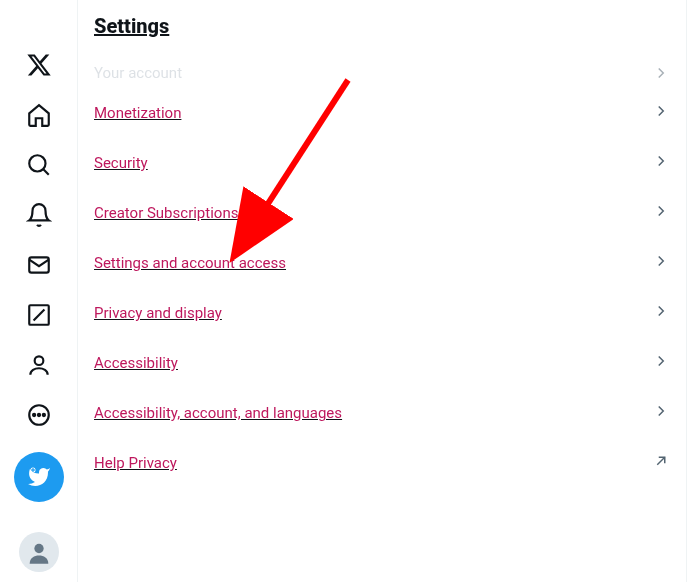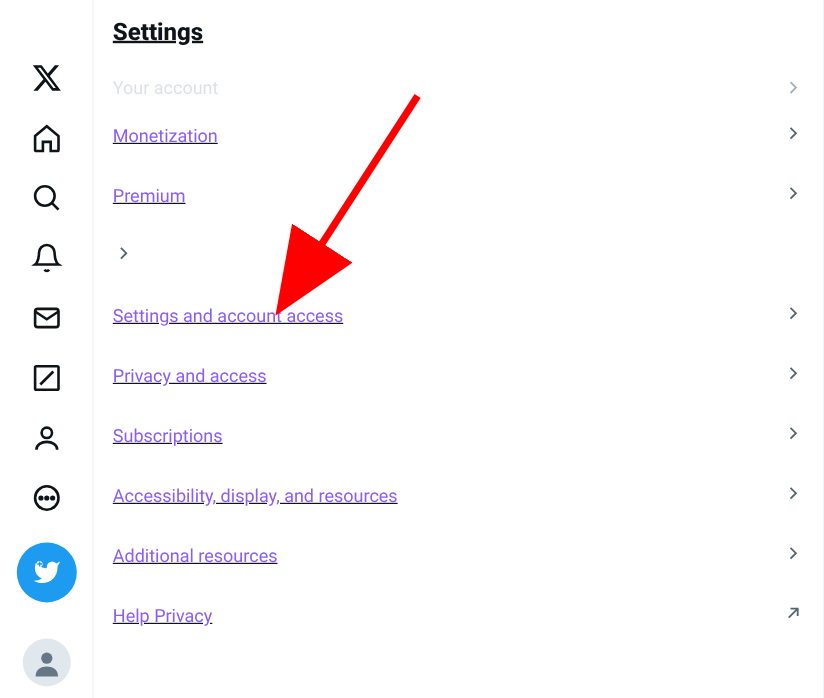--- a/index.html
+++ b/index.html
@@ -91,21 +91,21 @@
     .list {
       margin-top: 40px;
     }
     .row {
       display: flex;
       align-items: center;
       justify-content: space-between;
       padding: 14px 16px;
       cursor: pointer;
       font-size: 15px;
-      color: #8b5cf6;
+      color: #be185d;
     }
     .chevron svg { width: 18px; height: 18px; stroke: #536471; fill: none; stroke-width: 2; }
     .annotation-arrow {
       position: absolute;
       top: 75px;
       left: 140px;
       pointer-events: none;
       z-index: 100;
     }
   </style>
@@ -192,56 +192,51 @@
     </div>
 
     <div class="list">
       <div class="row">
         <span>Monetization</span>
         <span class="chevron"><svg viewBox="0 0 24 24">
               <polyline points="9 6 15 12 9 18"></polyline>
             </svg></span>
       </div>
       <div class="row">
-        <span>Premium</span>
-        <span class="chevron"><svg viewBox="0 0 24 24">
-              <polyline points="9 6 15 12 9 18"></polyline>
-            </svg></span>
-      </div>
-      <div class="row">
+        <span>Security</span>
+        <span class="chevron"><svg viewBox="0 0 24 24">
+              <polyline points="9 6 15 12 9 18"></polyline>
+            </svg></span>
+      </div>
+      <div class="row">
+        <span>Creator Subscriptions</span>
         <span class="chevron"><svg viewBox="0 0 24 24">
               <polyline points="9 6 15 12 9 18"></polyline>
             </svg></span>
       </div>
       <div class="row">
         <span>Settings and account access</span>
         <span class="chevron"><svg viewBox="0 0 24 24">
               <polyline points="9 6 15 12 9 18"></polyline>
             </svg></span>
       </div>
       <div class="row">
-        <span>Privacy and access</span>
-        <span class="chevron"><svg viewBox="0 0 24 24">
-              <polyline points="9 6 15 12 9 18"></polyline>
-            </svg></span>
-      </div>
-      <div class="row">
-        <span>Subscriptions</span>
-        <span class="chevron"><svg viewBox="0 0 24 24">
-              <polyline points="9 6 15 12 9 18"></polyline>
-            </svg></span>
-      </div>
-      <div class="row">
-        <span>Accessibility, display, and resources</span>
-        <span class="chevron"><svg viewBox="0 0 24 24">
-              <polyline points="9 6 15 12 9 18"></polyline>
-            </svg></span>
-      </div>
-      <div class="row">
-        <span>Additional resources</span>
+        <span>Privacy and display</span>
+        <span class="chevron"><svg viewBox="0 0 24 24">
+              <polyline points="9 6 15 12 9 18"></polyline>
+            </svg></span>
+      </div>
+      <div class="row">
+        <span>Accessibility</span>
+        <span class="chevron"><svg viewBox="0 0 24 24">
+              <polyline points="9 6 15 12 9 18"></polyline>
+            </svg></span>
+      </div>
+      <div class="row">
+        <span>Accessibility, account, and languages</span>
         <span class="chevron"><svg viewBox="0 0 24 24">
               <polyline points="9 6 15 12 9 18"></polyline>
             </svg></span>
       </div>
       <div class="row">
         <span>Help Privacy</span>
         <span class="chevron"><svg viewBox="0 0 24 24">
               <line x1="7" y1="17" x2="17" y2="7"></line>
               <polyline points="9 7 17 7 17 15"></polyline>
             </svg></span>

